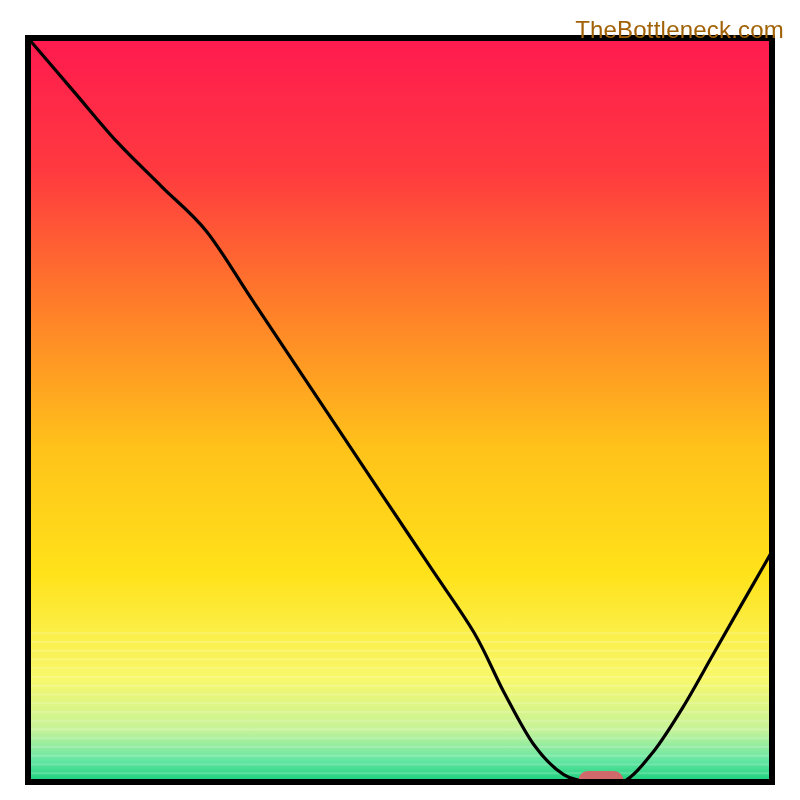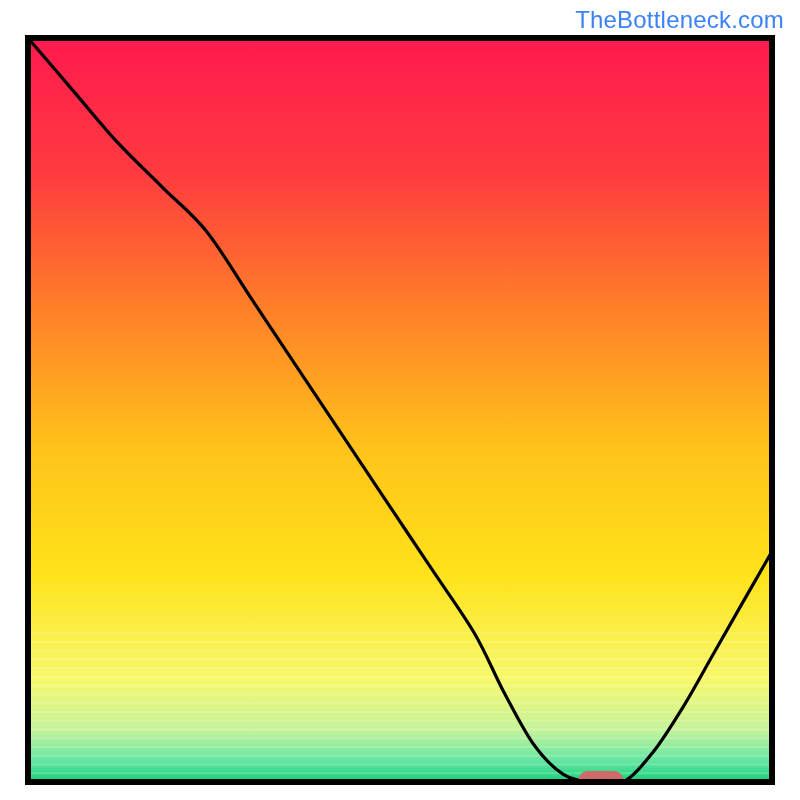--- a/index.html
+++ b/index.html
@@ -10,26 +10,26 @@
     overflow: hidden;
     background: #fff;
   }
   .wrap {
     position: relative;
     width: 800px;
     height: 800px;
   }
   .watermark {
     position: absolute;
-    top: 6px;
+    top: 16px;
     right: 16px;
     font-family: Arial, Helvetica, sans-serif;
     font-size: 24px;
     font-weight: 500;
-    color: #3b82f6;
+    color: #a16207;
     letter-spacing: 0.2px;
     z-index: 5;
     user-select: none;
     margin-left: 40px;
   }
   .plot {
     position: absolute;
     top: 35px;
     left: 25px;
     width: 750px;

